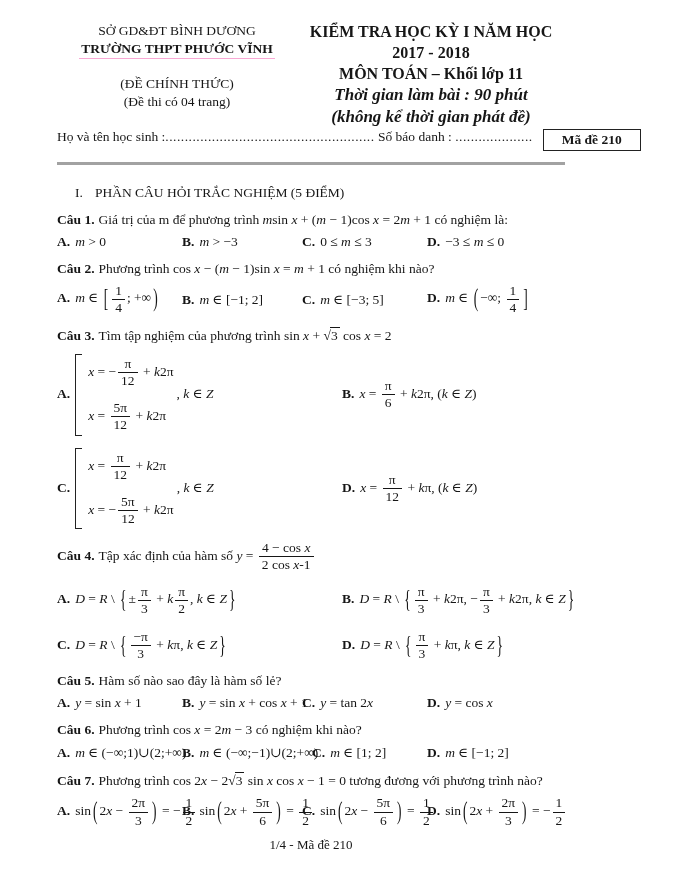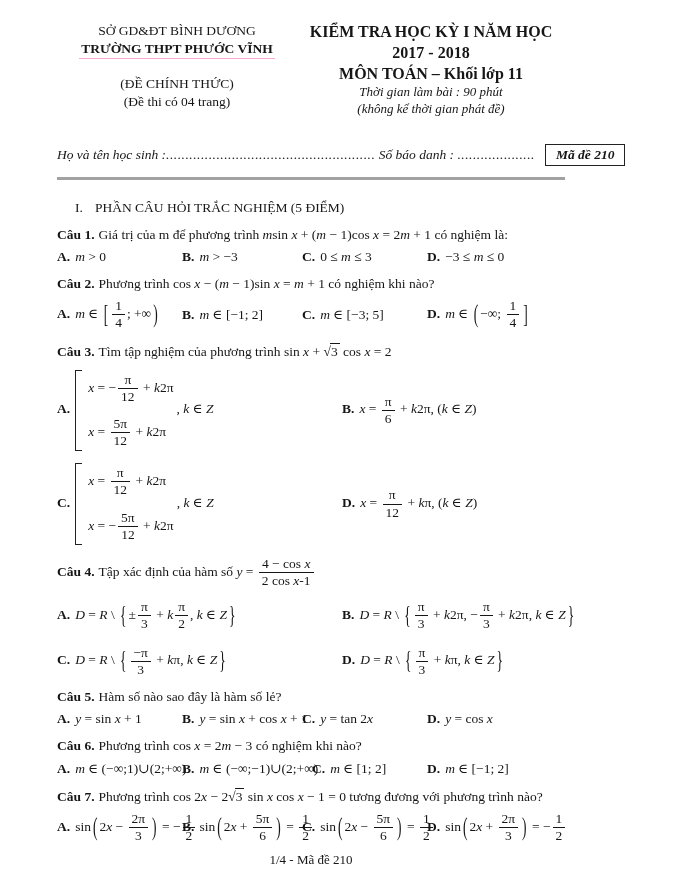--- a/index.html
+++ b/index.html
@@ -11,26 +11,26 @@
   .page{box-sizing:border-box;width:619px;height:887px;padding:22px 54px 0 57px;}
 
   
   .header{display:flex;align-items:flex-start;}
   .header-left{width:240px;text-align:center;line-height:1.3;}
   .header-right{flex:1;text-align:center;line-height:1.3;}
   .school-name{font-weight:bold;display:inline-block;border-bottom:1px solid #f9a8d4;padding:0 2px 1px;}
   .official{margin-top:16px;}
   .page-count{}
   .exam-title,.subject-line{font-weight:bold;font-size:16px;}
-  .duration,.distribution{font-style:italic;font-size:13px;}
-
-  
-  .student-row{margin-top:26px;display:flex;align-items:center;white-space:nowrap;font-style:italic;}
+  .duration,.distribution{font-style:italic;font-size:17px;font-weight:bold;}
+
+  
+  .student-row{display:flex;align-items:flex-start;white-space:nowrap;}
   .dots{letter-spacing:0.5px;color:#222;}
-  .code-box{margin-left:10px;border:1.5px solid #222;padding:2px 10px;font-weight:bold;}
+  .code-box{margin-left:10px;border:1.5px solid #222;padding:2px 18px;font-weight:bold;}
 
   .divider{margin-top:11px;height:3px;background:#a2a2a2;}
 
   
   .section-heading{margin:20px 0 0 18px;font-weight:normal;}
   .section-numeral{margin-right:12px;}
 
   
   .question{margin-top:11px;}
   .stem{margin:0 0 4px 0;}

